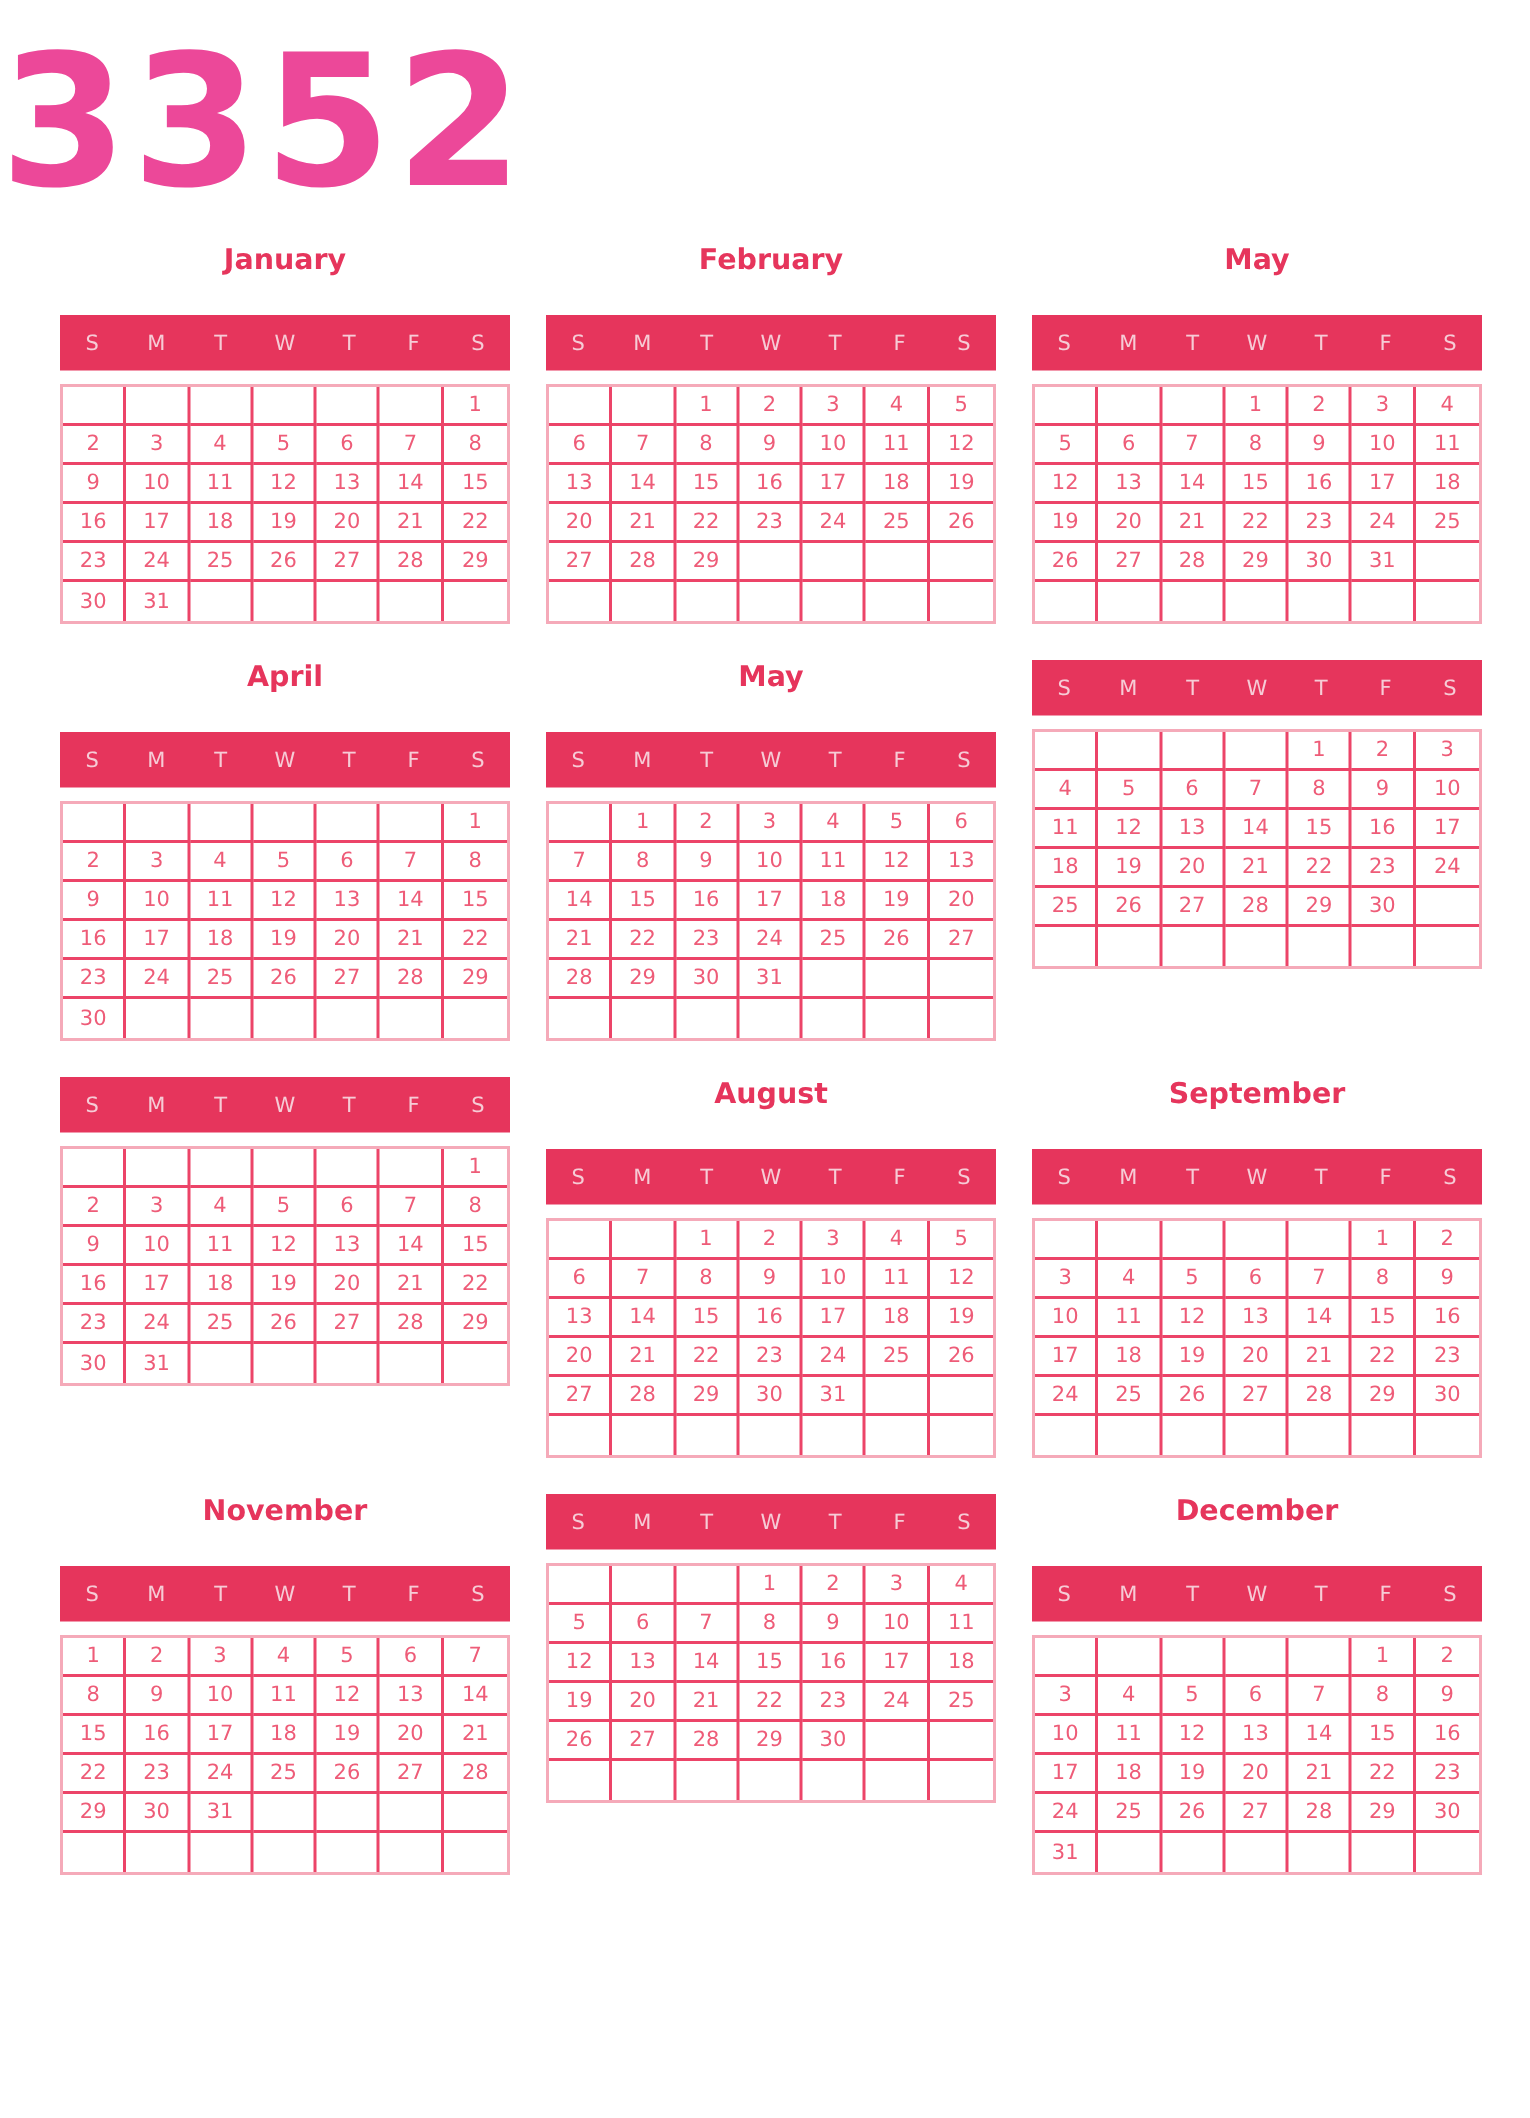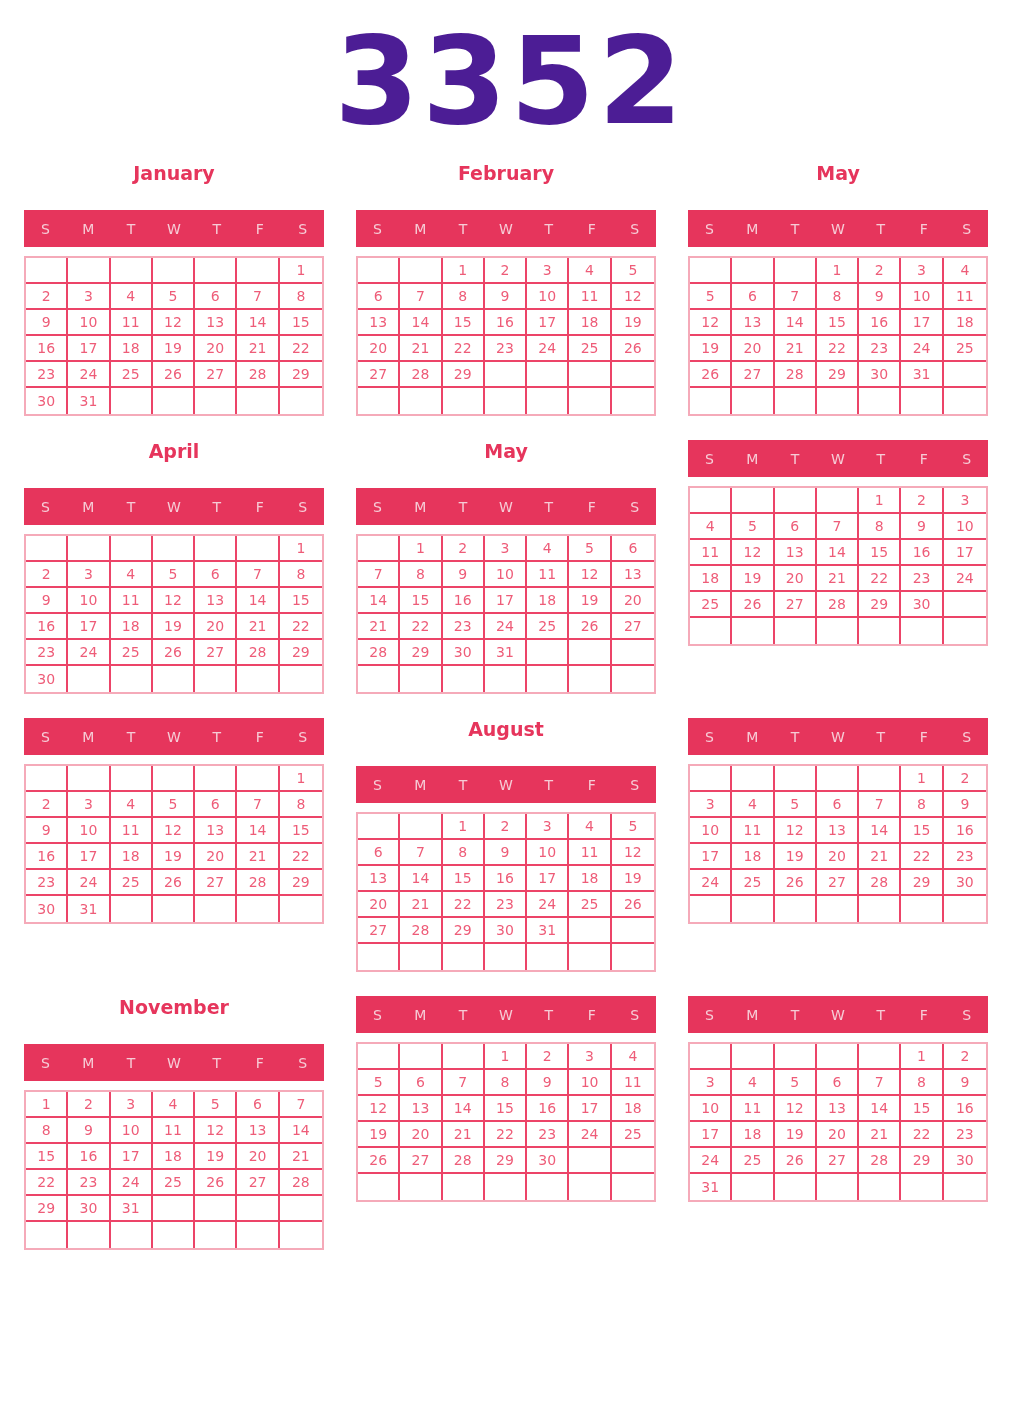--- a/index.html
+++ b/index.html
@@ -8,33 +8,33 @@
     background: #ffffff;
   }
   body {
     width: 1020px;
     height: 1412px;
     overflow: hidden;
     font-family: "DejaVu Sans", sans-serif;
   }
   .year-title {
     margin: 20px 0 20px 0;
-    text-align: center;
+    text-align: left;
     font-size: 122px;
     line-height: 1.0;
     font-weight: bold;
     letter-spacing: 3px;
-    color: #4c1d95;
+    color: #ec4899;
   }
   .months-grid {
     display: grid;
     grid-template-columns: repeat(3, 1fr);
     column-gap: 20px;
     row-gap: 18px;
-    padding: 0 24px;
+    padding: 0 40px;
     gap: 24px;
   }
   .month {
     width: 300px;
   }
   .month-title {
     margin: 0 0 26px 0;
     text-align: center;
     font-size: 19px;
     line-height: 22px;
@@ -529,20 +529,21 @@
         <div class="day-cell"></div>
         <div class="day-cell"></div>
         <div class="day-cell"></div>
         <div class="day-cell"></div>
         <div class="day-cell"></div>
         <div class="day-cell"></div>
       </div>
   </section>
 
   <section class="month">
+    <h2 class="month-title">September</h2>
     <div class="weekday-bar">
         <span class="wd">S</span>
         <span class="wd">M</span>
         <span class="wd">T</span>
         <span class="wd">W</span>
         <span class="wd">T</span>
         <span class="wd">F</span>
         <span class="wd">S</span>
       </div>
     <div class="month-days">
@@ -698,20 +699,21 @@
         <div class="day-cell"></div>
         <div class="day-cell"></div>
         <div class="day-cell"></div>
         <div class="day-cell"></div>
         <div class="day-cell"></div>
         <div class="day-cell"></div>
       </div>
   </section>
 
   <section class="month">
+    <h2 class="month-title">December</h2>
     <div class="weekday-bar">
         <span class="wd">S</span>
         <span class="wd">M</span>
         <span class="wd">T</span>
         <span class="wd">W</span>
         <span class="wd">T</span>
         <span class="wd">F</span>
         <span class="wd">S</span>
       </div>
     <div class="month-days">

